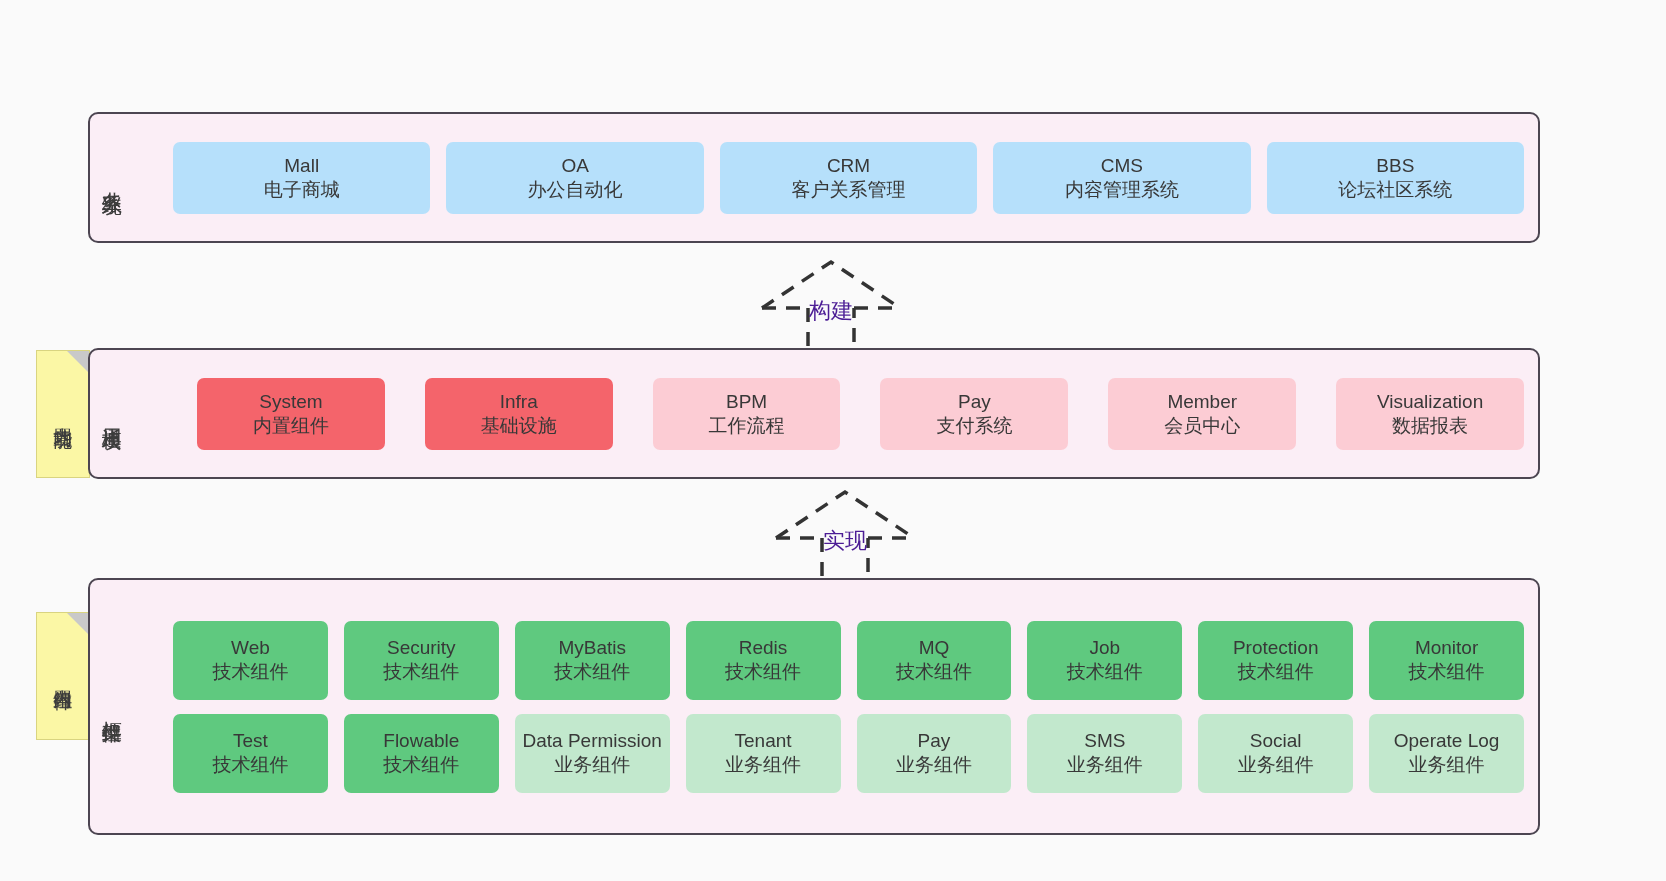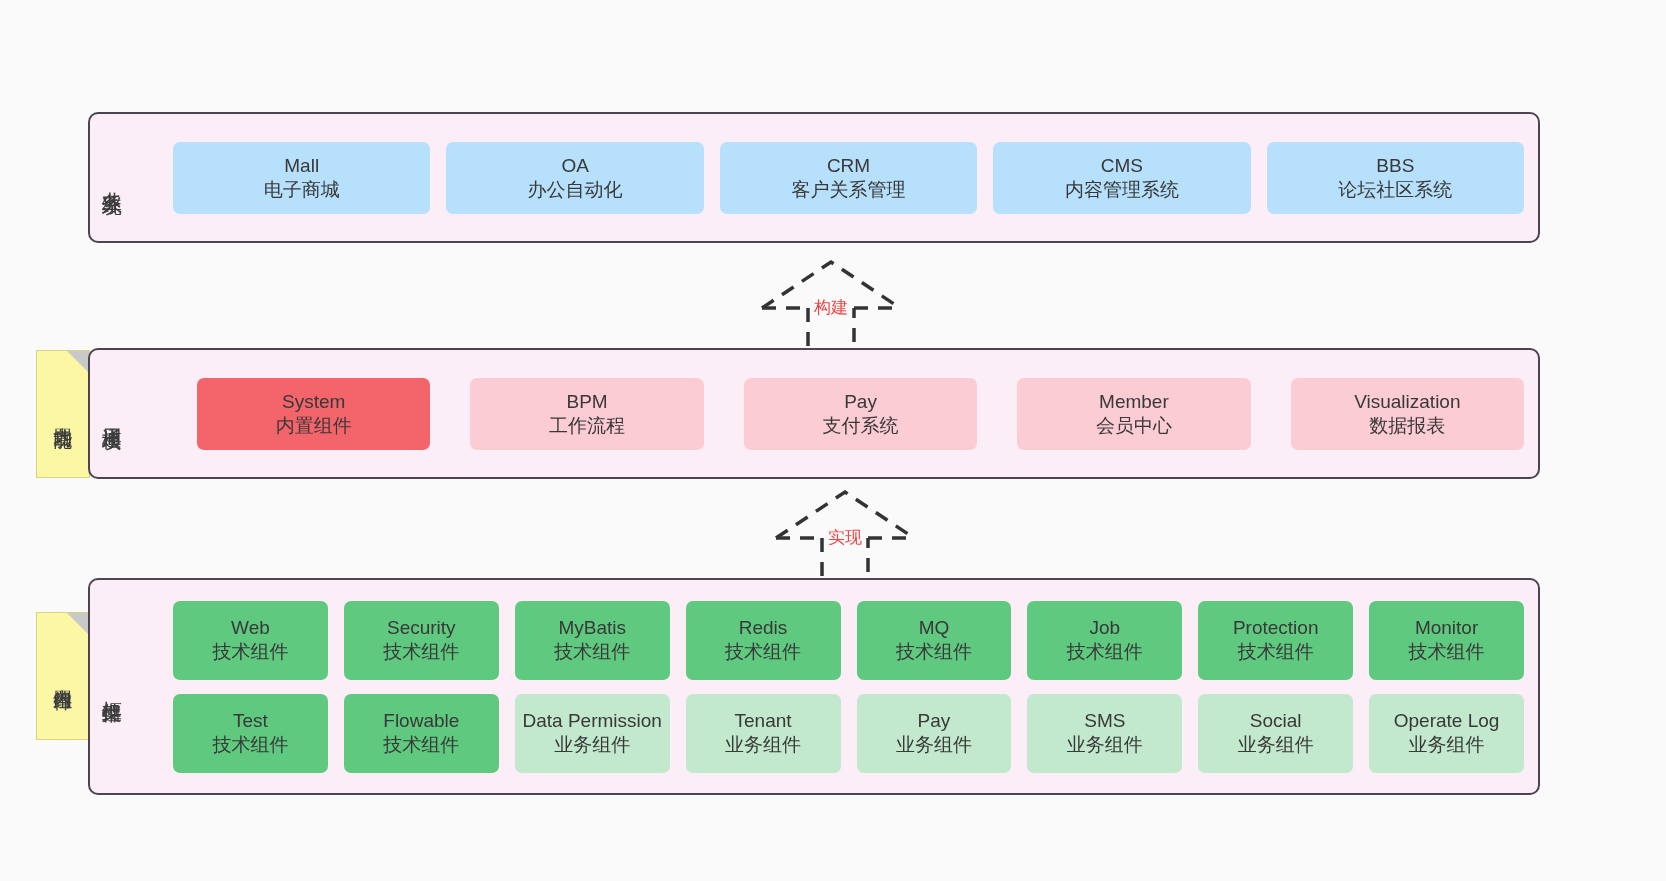--- a/index.html
+++ b/index.html
@@ -89,21 +89,21 @@
   .c-green       { background: #5fc97f; }
   .c-green-light { background: #c2e8cd; }
 
   
   #band-business  { left: 88px;  top: 112px; width: 1452px; height: 131px; }
   #band-business .cell { height: 72px; }
 
   #band-common    { left: 88px;  top: 348px; width: 1452px; height: 131px; }
   #band-common .cell { height: 72px; margin-left: 24px; }
 
-  #band-framework { left: 88px;  top: 578px; width: 1452px; height: 217px; }
+  #band-framework { left: 88px;  top: 578px; width: 1452px; height: 257px; }
   #band-framework .cell { height: 79px; }
   #band-framework .band-title { width: 44px; }
 
   
   .note {
     position: absolute;
     box-sizing: border-box;
     background: #fbf7a5;
     border: 1px solid #d9d480;
     display: flex;
@@ -135,22 +135,22 @@
     width: 150px;
     height: 96px;
   }
   .arrow svg { display: block; overflow: visible; }
   .arrow-label {
     position: absolute;
     left: 0;
     right: 0;
     top: 40px;
     text-align: center;
-    font-size: 17px;
-    color: #ef4444;
+    font-size: 22px;
+    color: #4c1d95;
     background: transparent;
     user-select: none;
   }
   #arrow-build   { left: 756px; top: 256px; }
   #arrow-realize { left: 770px; top: 486px; }
 </style>
 </head>
 <body>
 
 <div class="canvas">
@@ -198,20 +198,24 @@
   </div>
 
   <div class="band" id="band-common">
     <div class="band-title">通用模块</div>
     <div class="band-body">
       <div class="row">
         <div class="cell c-red">
           <span class="ln">System</span>
           <span class="ln">内置组件</span>
         </div>
+        <div class="cell c-red">
+          <span class="ln">Infra</span>
+          <span class="ln">基础设施</span>
+        </div>
         <div class="cell c-pink">
           <span class="ln">BPM</span>
           <span class="ln">工作流程</span>
         </div>
         <div class="cell c-pink">
           <span class="ln">Pay</span>
           <span class="ln">支付系统</span>
         </div>
         <div class="cell c-pink">
           <span class="ln">Member</span>

